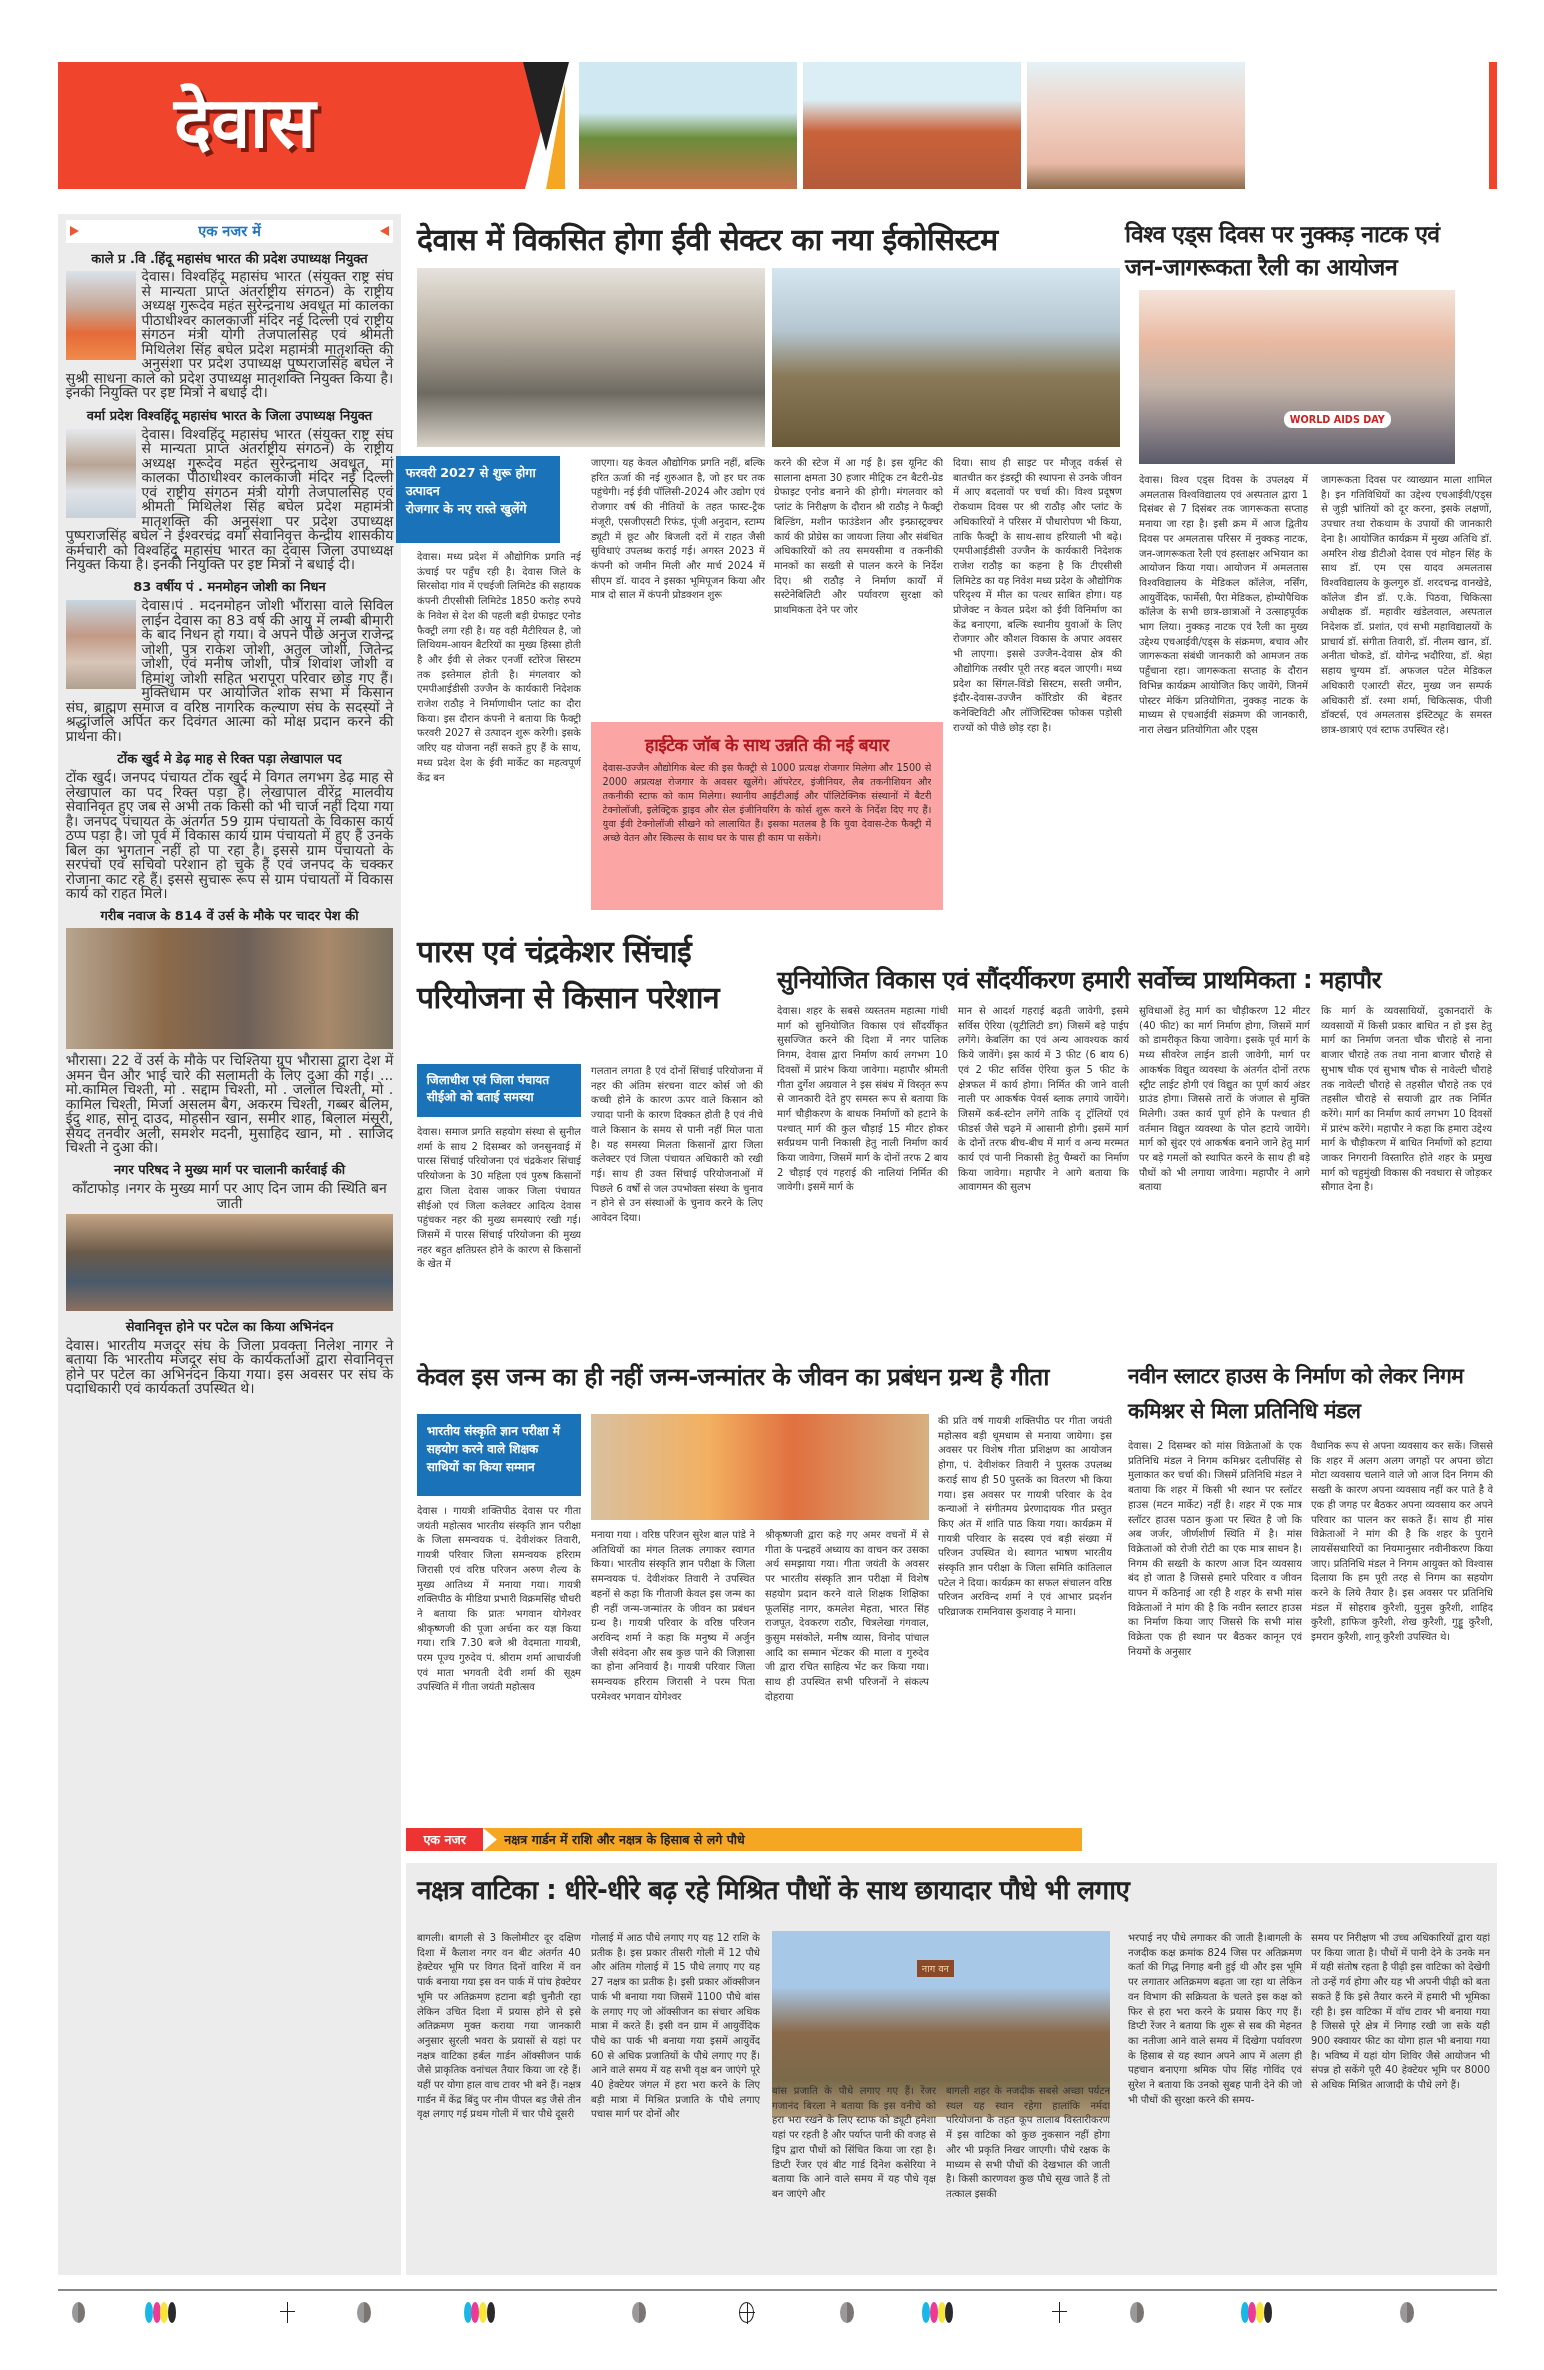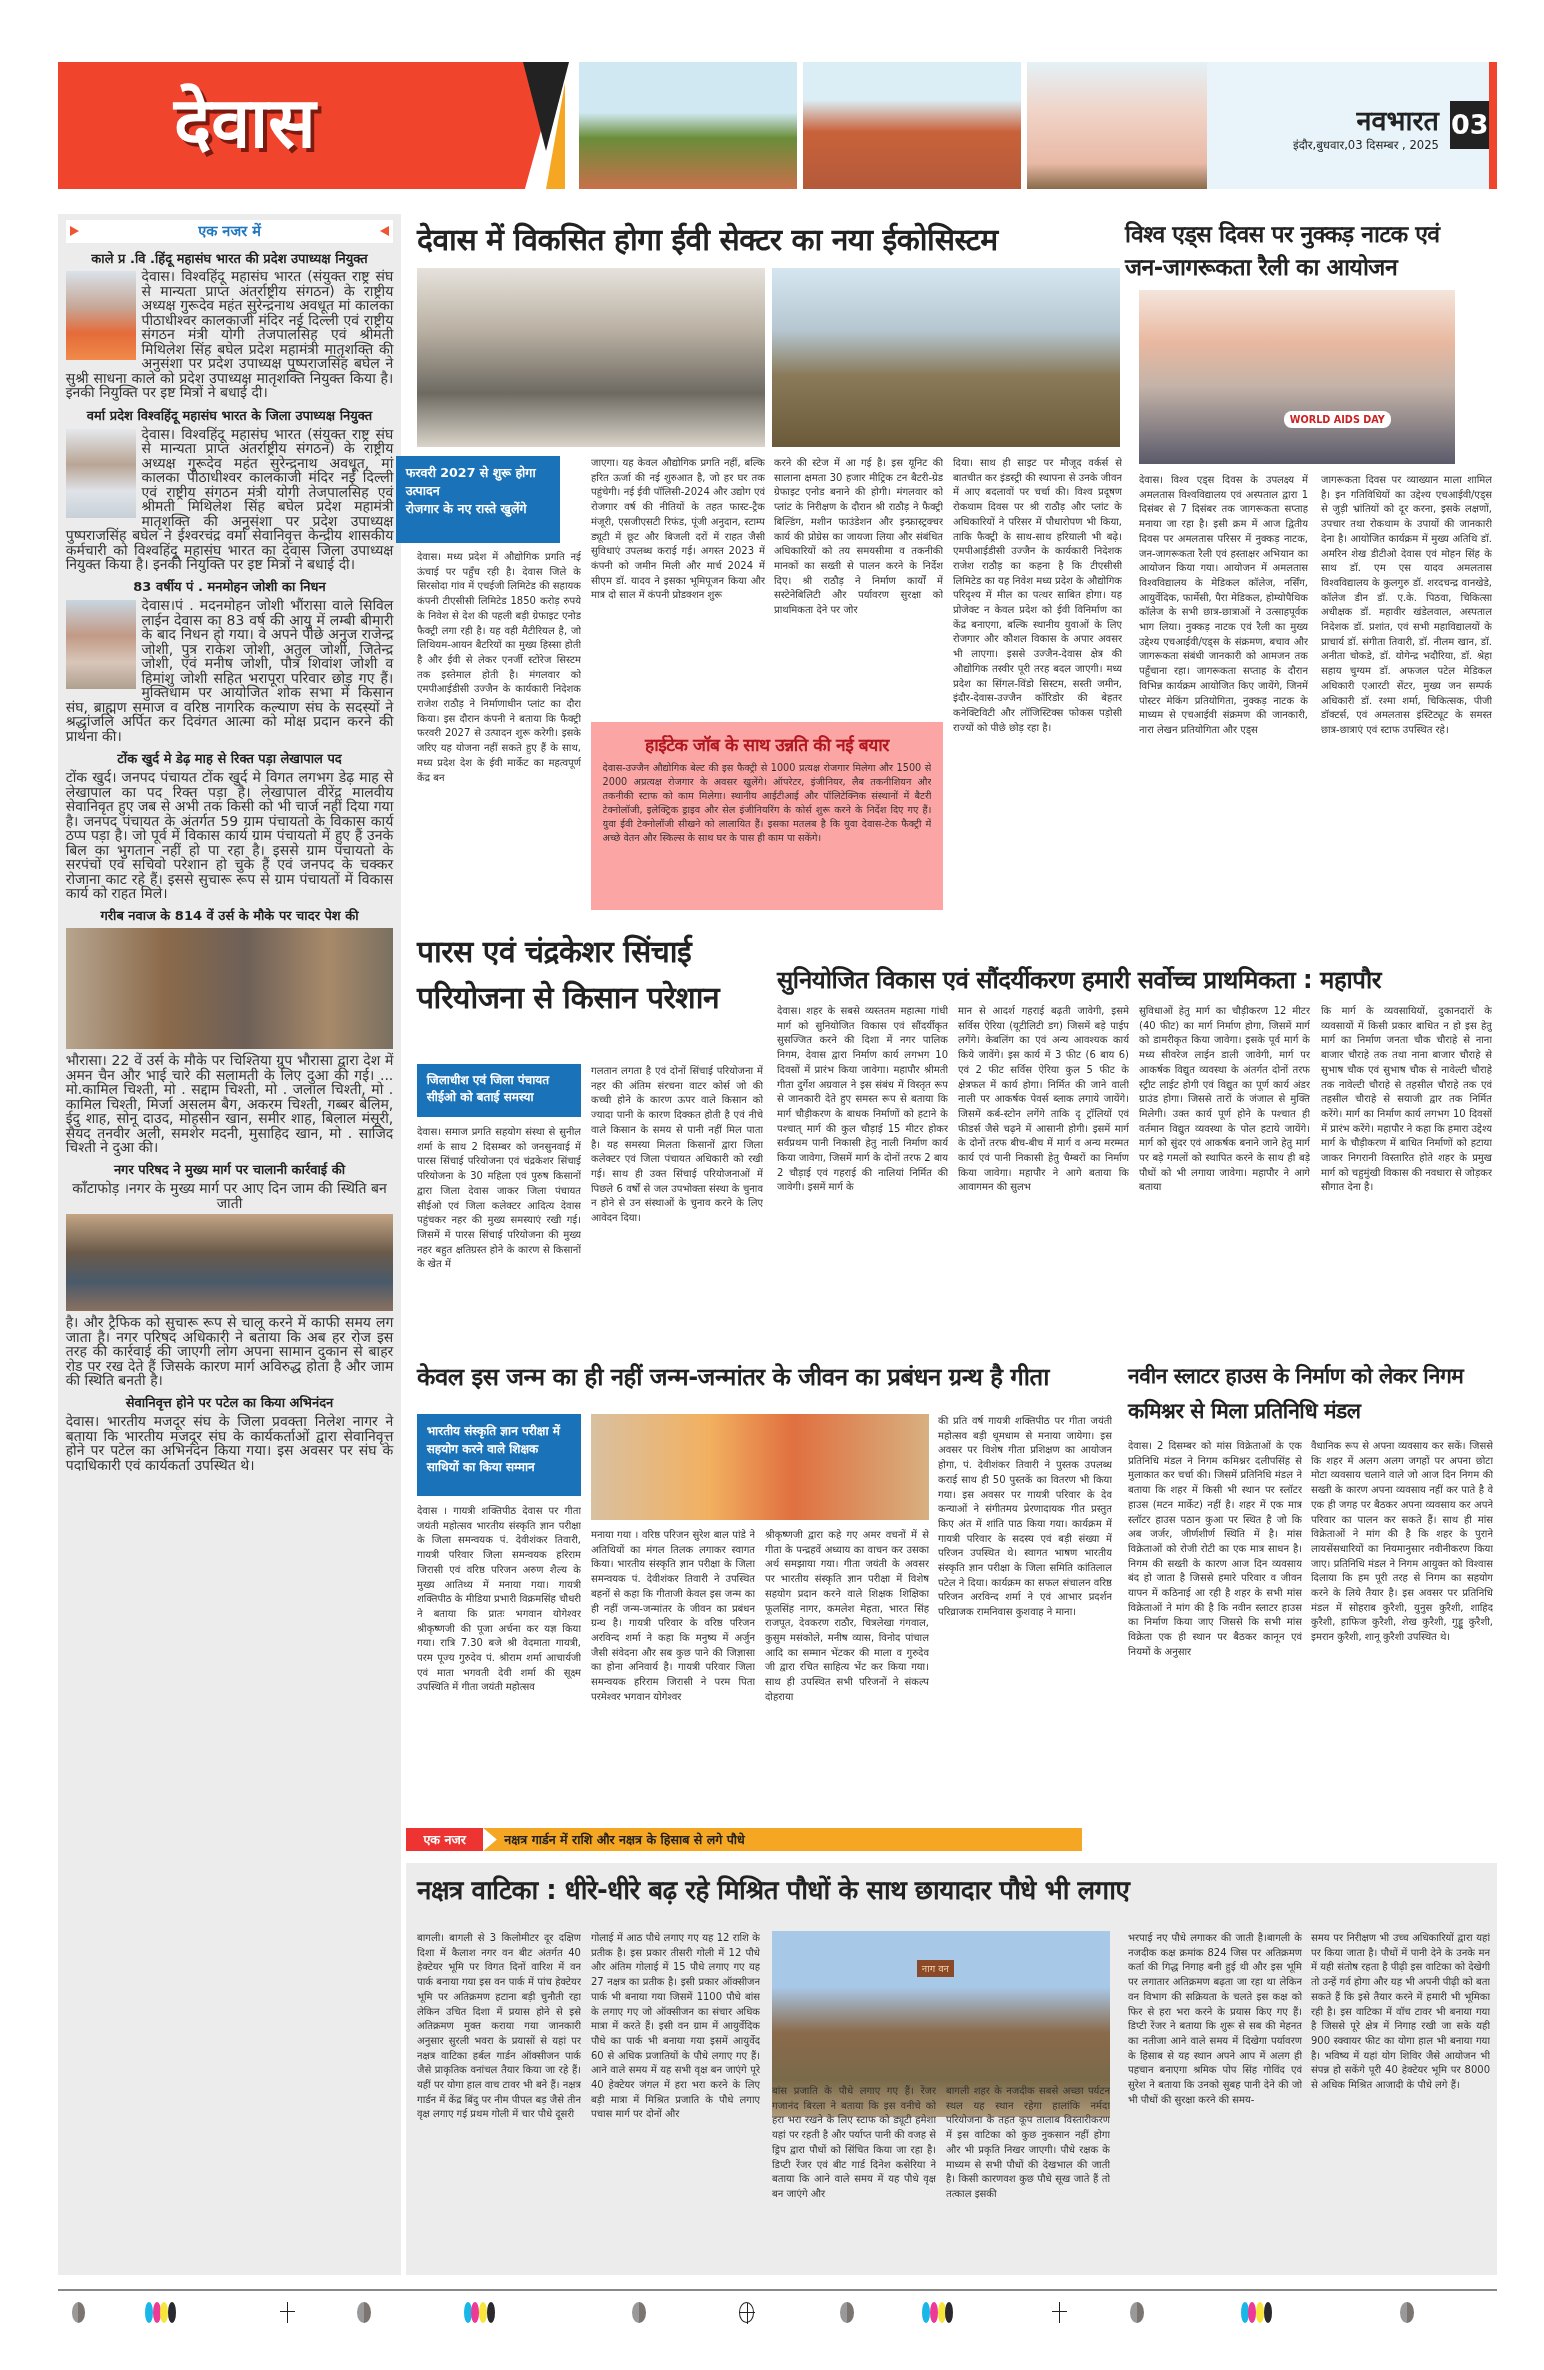--- a/index.html
+++ b/index.html
@@ -61,25 +61,20 @@
 <div class="abs masthead">
   <div class="abs mast-red"></div>
   <div class="abs mast-black"></div>
   <div class="abs mast-yellow"></div>
   <div class="abs mast-title">देवास</div>
   <div class="abs mast-photos">
     <div class="mast-photo"></div>
     <div class="mast-photo p2"></div>
     <div class="mast-photo p3"></div>
   </div>
-  <div class="abs mast-right">
-    <div class="abs mast-brand">नवभारत</div>
-    <div class="abs mast-date">इंदौर,बुधवार,03 दिसम्बर , 2025</div>
-    <div class="abs mast-page">03</div>
-  </div>
   <div class="abs mast-redbar"></div>
 </div>
 
 <div class="abs leftcol">
   <div class="ek-nazar">एक नजर में</div>
 
   <div>
     <div class="lh">काले प्र .वि .हिंदू महासंघ भारत की प्रदेश उपाध्यक्ष नियुक्त</div>
     <div class="thumb a"></div>
     <div class="lt">देवास। विश्वहिंदू महासंघ भारत (संयुक्त राष्ट्र संघ से मान्यता प्राप्त अंतर्राष्ट्रीय संगठन) के राष्ट्रीय अध्यक्ष गुरूदेव महंत सुरेन्द्रनाथ अवधूत मां कालका पीठाधीश्वर कालकाजी मंदिर नई दिल्ली एवं राष्ट्रीय संगठन मंत्री योगी तेजपालसिह एवं श्रीमती मिथिलेश सिंह बघेल प्रदेश महामंत्री मातृशक्ति की अनुसंशा पर प्रदेश उपाध्यक्ष पुष्पराजसिंह बघेल ने सुश्री साधना काले को प्रदेश उपाध्यक्ष मातृशक्ति नियुक्त किया है। इनकी नियुक्ति पर इष्ट मित्रों ने बधाई दी।</div>
@@ -108,21 +103,20 @@
   <div>
     <div class="lh">गरीब नवाज के 814 वें उर्स के मौके पर चादर पेश की</div>
     <div class="lphoto"></div>
     <div class="lt">भौरासा। 22 वें उर्स के मौके पर चिश्तिया ग्रुप भौरासा द्वारा देश में अमन चैन और भाई चारे की सलामती के लिए दुआ की गई। ... मो.कामिल चिश्ती, मो . सद्दाम चिश्ती, मो . जलाल चिश्ती, मो . कामिल चिश्ती, मिर्जा असलम बैग, अकरम चिश्ती, गब्बर बेलिम, ईदु शाह, सोनू दाउद, मोहसीन खान, समीर शाह, बिलाल मंसूरी, सैयद तनवीर अली, समशेर मदनी, मुसाहिद खान, मो . साजिद चिश्ती ने दुआ की।</div>
   </div>
 
   <div>
     <div class="lh">नगर परिषद ने मुख्य मार्ग पर चालानी कार्रवाई की</div>
     <div class="lt" style="text-align:center">काँटाफोड़ ।नगर के मुख्य मार्ग पर आए दिन जाम की स्थिति बन जाती</div>
     <div class="lphoto road"></div>
-    <div class="lt">है। और ट्रैफिक को सुचारू रूप से चालू करने में काफी समय लग जाता है। नगर परिषद अधिकारी ने बताया कि अब हर रोज इस तरह की कार्रवाई की जाएगी लोग अपना सामान दुकान से बाहर रोड पर रख देते हैं जिसके कारण मार्ग अविरुद्ध होता है और जाम की स्थिति बनती है।</div>
   </div>
 
   <div>
     <div class="lh">सेवानिवृत्त होने पर पटेल का किया अभिनंदन</div>
     <div class="lt">देवास। भारतीय मजदूर संघ के जिला प्रवक्ता निलेश नागर ने बताया कि भारतीय मजदूर संघ के कार्यकर्ताओं द्वारा सेवानिवृत्त होने पर पटेल का अभिनंदन किया गया। इस अवसर पर संघ के पदाधिकारी एवं कार्यकर्ता उपस्थित थे।</div>
   </div>
 </div>
 
 <div class="abs h1" style="left:417px;top:218px;font-size:30px;width:705px">देवास में विकसित होगा ईवी सेक्टर का नया ईकोसिस्टम</div>
 <div class="abs photo" style="left:417px;top:268px;width:348px;height:179px;background:linear-gradient(180deg,#e6e2dc,#b9b0a2 35%,#6e6a62 70%,#dad4ca)"></div>

